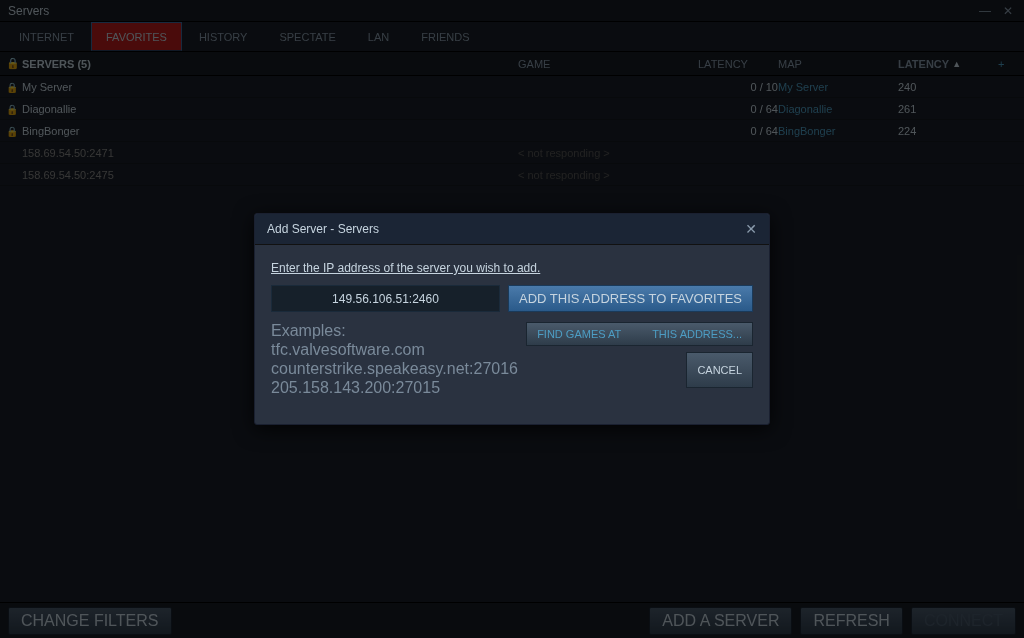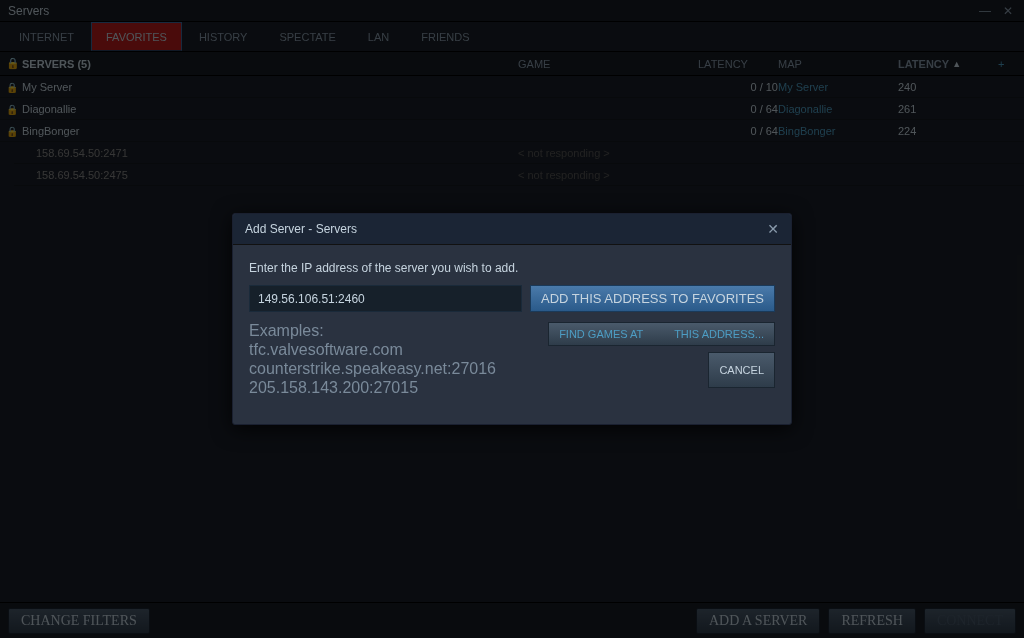--- a/index.html
+++ b/index.html
@@ -105,21 +105,20 @@
     .server-row {
       display: flex;
       align-items: center;
       height: 22px;
       padding: 0 6px;
       border-bottom: 1px solid #16191f;
       cursor: pointer;
     }
     .server-row.not-responding {
       color: #666;
-      margin-left: 14px;
     }
     .server-name { flex: 1; font-size: 11px; }
     .server-game { width: 180px; font-size: 11px; }
     .server-players { width: 80px; font-size: 11px; text-align: right; }
     .server-map { width: 120px; font-size: 11px; color: #4d9dc4; }
     .server-latency { width: 100px; font-size: 11px; }
     .server-add { width: 20px; }
 
     .not-responding-text { color: #555; font-size: 11px; }
 
@@ -137,26 +136,25 @@
       justify-content: space-between;
       padding: 0 8px;
     }
     .bottom-left { display: flex; gap: 8px; }
     .bottom-right { display: flex; gap: 8px; align-items: center; }
 
     .btn {
       background: linear-gradient(to bottom, #4a5a6b, #2e3c4a);
       border: 1px solid #1a2530;
       color: #c6d4df;
-      font-size: 14px;
+      font-size: 16px;
       padding: 4px 12px;
       cursor: pointer;
       border-radius: 2px;
       text-transform: uppercase;
-      font-family: Liberation Serif, serif;
     }
     .btn:disabled {
       color: #4a5a6b;
       cursor: default;
     }
 
     
     .modal-overlay {
       position: absolute;
       top: 0; left: 0; right: 0; bottom: 0;
@@ -164,21 +162,21 @@
       display: flex;
       align-items: center;
       justify-content: center;
       z-index: 100;
     }
 
     .modal {
       background: #2a3240;
       border: 1px solid #1a2030;
       border-radius: 3px;
-      width: 560px;
+      width: 516px;
       padding: 0;
       box-shadow: 0 4px 20px rgba(0,0,0,0.8);
     }
 
     .modal-title-bar {
       background: #1b2535;
       padding: 8px 12px;
       display: flex;
       justify-content: space-between;
       align-items: center;
@@ -197,36 +195,38 @@
     }
 
     .modal-body {
       padding: 16px;
     }
 
     .modal-label {
       font-size: 12px;
       color: #c6d4df;
       margin-bottom: 10px;
+      text-decoration: underline;
     }
 
     .modal-input-row {
       display: flex;
       gap: 8px;
       margin-bottom: 10px;
     }
 
     .modal-input {
       flex: 1;
       background: #16202a;
       border: 1px solid #1a2a3a;
       color: #c6d4df;
       font-size: 12px;
       padding: 5px 8px;
       outline: none;
+      text-align: center;
     }
 
     .modal-btn-primary {
       background: linear-gradient(to bottom, #4a7aaa, #2a5a8a);
       border: 1px solid #1a3a5a;
       color: #c6d4df;
       font-size: 13px;
       padding: 5px 10px;
       cursor: pointer;
       white-space: nowrap;

